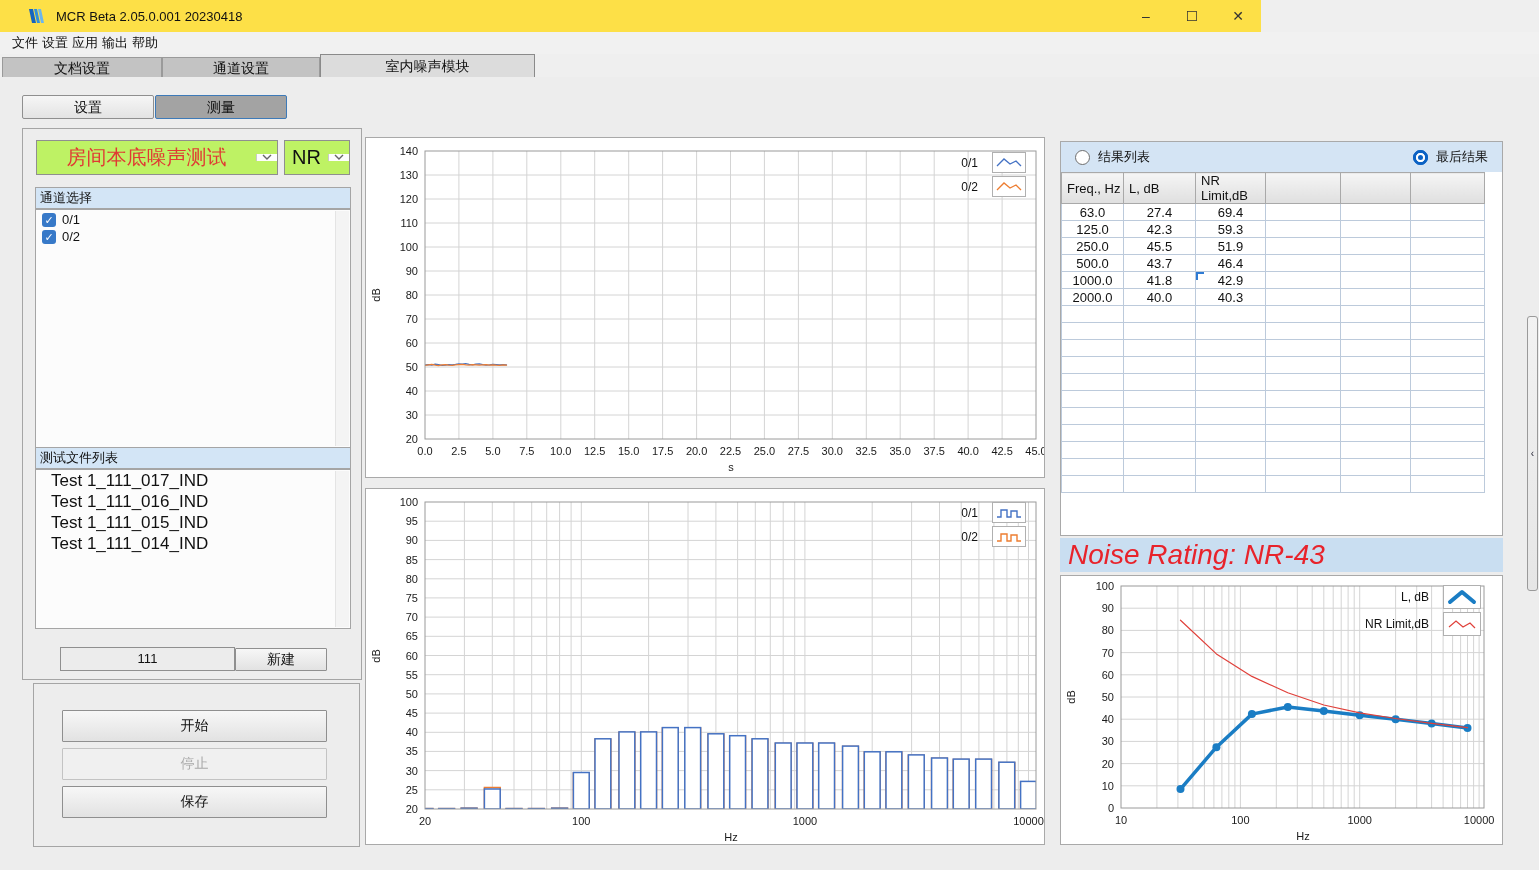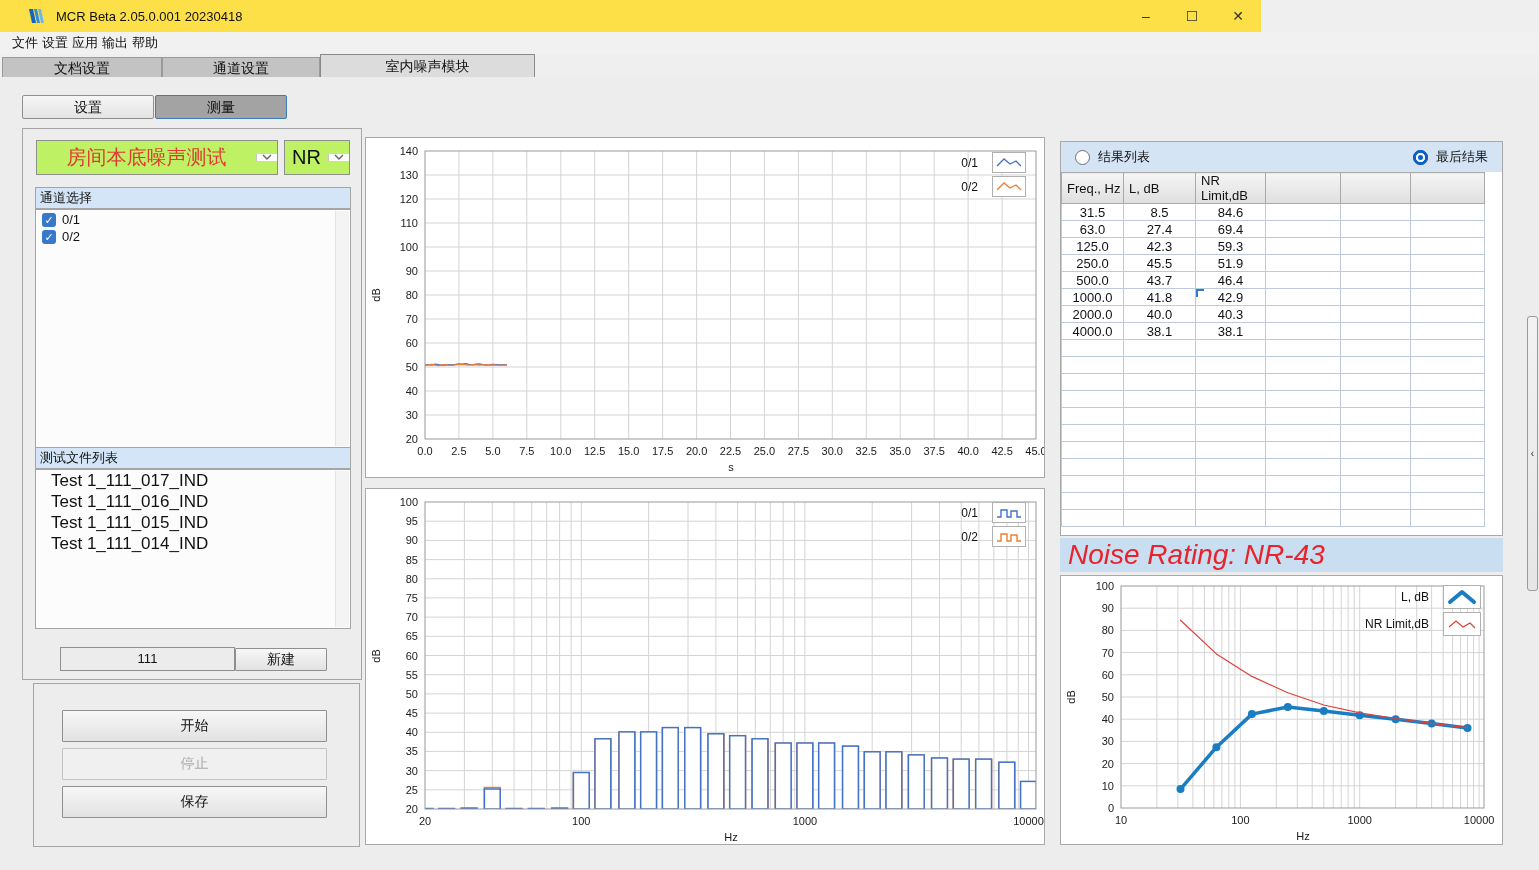--- a/index.html
+++ b/index.html
@@ -426,28 +426,20 @@
           <th>Freq., Hz</th>
           <th>L, dB</th>
           <th>NR Limit,dB</th>
           <th></th>
           <th></th>
           <th></th>
         </tr>
       </thead>
     <tbody>
         <tr>
-          <td>31.5</td>
-          <td>8.5</td>
-          <td>84.6</td>
-          <td></td>
-          <td></td>
-          <td></td>
-        </tr>
-        <tr>
           <td>63.0</td>
           <td>27.4</td>
           <td>69.4</td>
           <td></td>
           <td></td>
           <td></td>
         </tr>
         <tr>
           <td>125.0</td>
           <td>42.3</td>
@@ -477,28 +469,20 @@
           <td>41.8</td>
           <td class="focus-cell">42.9</td>
           <td></td>
           <td></td>
           <td></td>
         </tr>
         <tr>
           <td>2000.0</td>
           <td>40.0</td>
           <td>40.3</td>
-          <td></td>
-          <td></td>
-          <td></td>
-        </tr>
-        <tr>
-          <td>4000.0</td>
-          <td>38.1</td>
-          <td>38.1</td>
           <td></td>
           <td></td>
           <td></td>
         </tr>
         <tr>
           <td></td>
           <td></td>
           <td></td>
           <td></td>
           <td></td>

